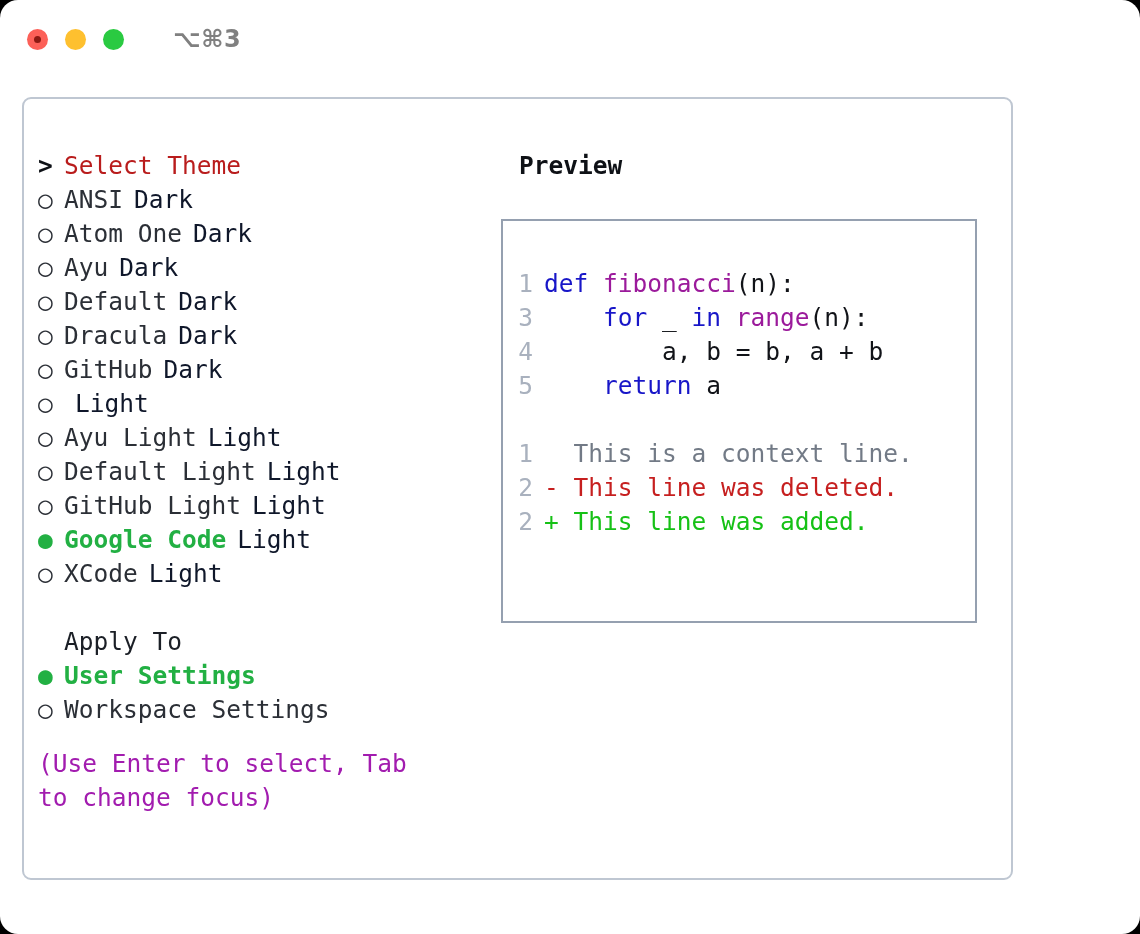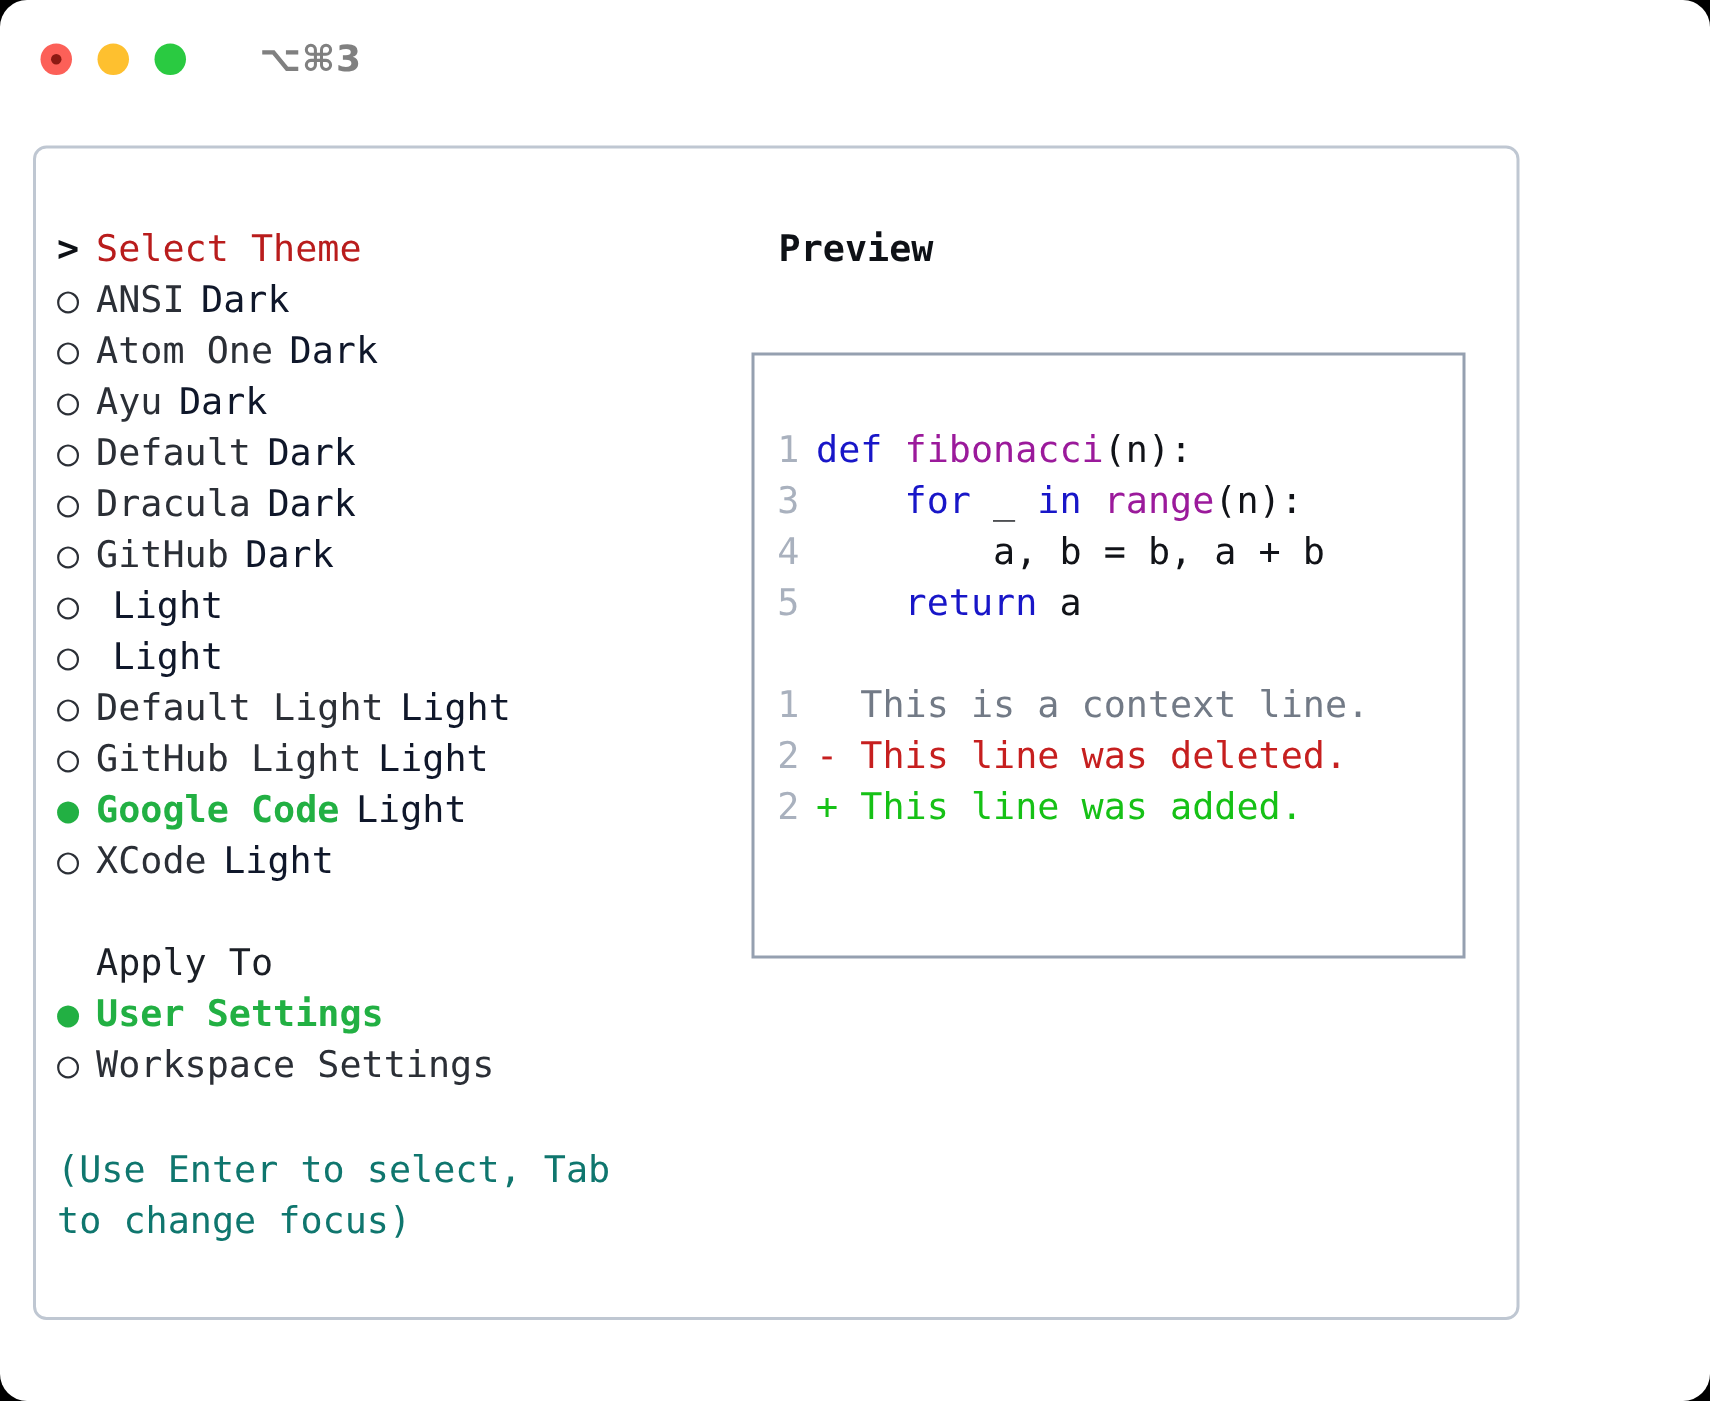--- a/index.html
+++ b/index.html
@@ -135,43 +135,43 @@
     font-weight: bold;
   }
   .item-tag {
     color: #0f172a;
     margin-left: 11px;
   }
 
   .spacer-line { height: 34px; }
 
   .hint {
-    margin-top: 36px;
-    color: #0f766e;
+    margin-top: 20px;
+    color: #a21caf;
     font-size: 24.5px;
     line-height: 34px;
     width: 400px;
   }
 
   
   .right-col {
     position: absolute;
     left: 477px;
     top: 50px;
     width: 500px;
   }
   .preview-title {
     font-size: 24.5px;
     font-weight: bold;
     color: #0e1116;
     line-height: 34px;
     margin-left: 18px;
   }
   .preview-box {
-    margin-top: 52px;
+    margin-top: 36px;
     width: 476px;
     height: 404px;
     border: 2px solid #95a0b0;
     box-sizing: border-box;
     background: #ffffff;
     padding: 46px 0 14px 14px;
   }
   .code-line {
     font-size: 24.5px;
     line-height: 34px;
@@ -220,21 +220,21 @@
         </div>
 
         <div id="theme-list">
             <div class="list-line"><span class="marker marker-empty">○</span><span class="item-label">ANSI</span><span class="item-tag">Dark</span></div>
             <div class="list-line"><span class="marker marker-empty">○</span><span class="item-label">Atom One</span><span class="item-tag">Dark</span></div>
             <div class="list-line"><span class="marker marker-empty">○</span><span class="item-label">Ayu</span><span class="item-tag">Dark</span></div>
             <div class="list-line"><span class="marker marker-empty">○</span><span class="item-label">Default</span><span class="item-tag">Dark</span></div>
             <div class="list-line"><span class="marker marker-empty">○</span><span class="item-label">Dracula</span><span class="item-tag">Dark</span></div>
             <div class="list-line"><span class="marker marker-empty">○</span><span class="item-label">GitHub</span><span class="item-tag">Dark</span></div>
             <div class="list-line"><span class="marker marker-empty">○</span><span class="item-tag">Light</span></div>
-            <div class="list-line"><span class="marker marker-empty">○</span><span class="item-tag">Light</span></div>
+            <div class="list-line"><span class="marker marker-empty">○</span><span class="item-label">Ayu Light</span><span class="item-tag">Light</span></div>
             <div class="list-line"><span class="marker marker-empty">○</span><span class="item-label">Default Light</span><span class="item-tag">Light</span></div>
             <div class="list-line"><span class="marker marker-empty">○</span><span class="item-label">GitHub Light</span><span class="item-tag">Light</span></div>
             <div class="list-line"><span class="marker marker-filled">●</span><span class="item-label selected">Google Code</span><span class="item-tag">Light</span></div>
             <div class="list-line"><span class="marker marker-empty">○</span><span class="item-label">XCode</span><span class="item-tag">Light</span></div>
           </div>
 
         <div class="spacer-line"></div>
 
         <div class="list-line">
           <span class="marker"></span>

